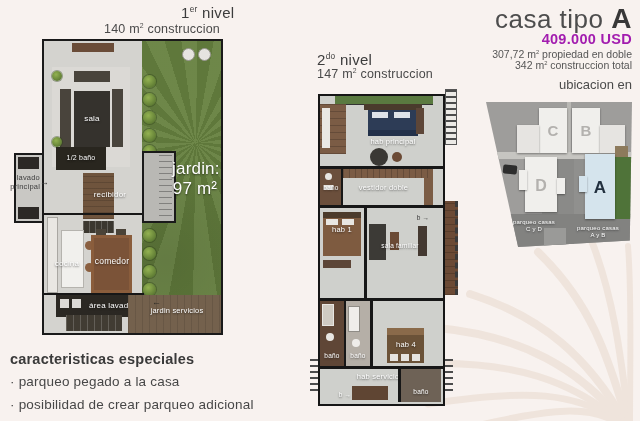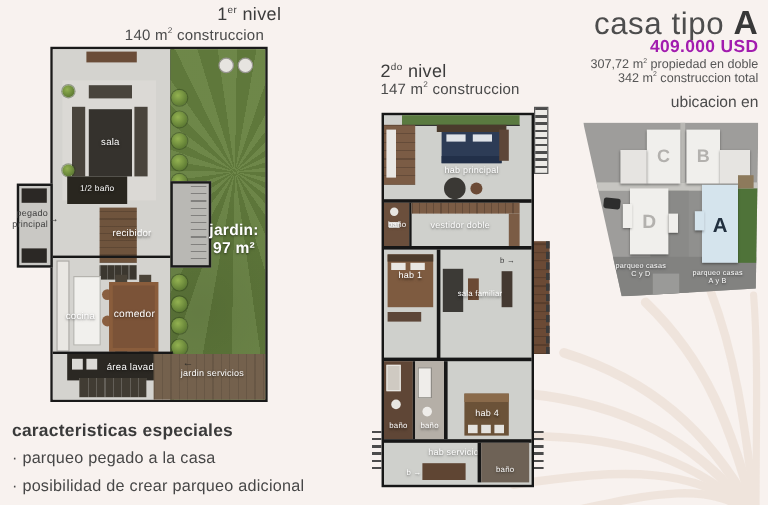--- a/index.html
+++ b/index.html
@@ -70,31 +70,31 @@
     <div class="bush" style="left:99px;top:104px;"></div>
     <div class="bush" style="left:99px;top:188px;"></div>
     <div class="bush" style="left:99px;top:206px;"></div>
     <div class="bush" style="left:99px;top:224px;"></div>
     <div class="bush" style="left:99px;top:242px;"></div>
 
     <div class="abs" style="left:98px;top:110px;width:34px;height:72px;background:#b9b8b4;border:2px solid #1a1a1a;box-sizing:border-box;">
       <div class="abs" style="right:2px;top:2px;width:13px;height:64px;background-image:repeating-linear-gradient(180deg,rgba(0,0,0,.3) 0 1px,transparent 1px 6px);"></div>
     </div>
 
-    <div class="lbl" style="left:128px;top:144px;width:46px;font-size:13px;font-weight:700;">
+    <div class="lbl" style="left:128px;top:118px;width:46px;font-size:17px;font-weight:400;">
       <span class="line">jardin:</span>
       <span class="line">97 m²</span>
     </div>
 
     <div class="abs" style="left:-30px;top:112px;width:30px;height:70px;background:#c9c8c4;border:2px solid #1a1a1a;box-sizing:border-box;">
       <div class="abs" style="left:2px;top:2px;width:21px;height:12px;background:#2b2825;"></div>
       <div class="abs" style="left:2px;bottom:2px;width:21px;height:12px;background:#2b2825;"></div>
     </div>
     <div class="lbl dk" style="left:-40px;top:133px;width:36px;font-size:7.5px;text-align:right;">
-      <span class="line">pegado</span>
+      <span class="line">lavado</span>
       <span class="line">principal</span>
     </div>
     <div class="lbl dk" style="left:-4px;top:136px;font-size:9px;">→</div>
 
     <div class="abs" style="left:12px;top:106px;width:50px;height:23px;background:#29261f;display:flex;align-items:center;justify-content:center;">
       <span class="lbl" style="position:static;font-size:7px;">1/2 baño</span>
     </div>
 
     <div class="abs" style="left:39px;top:132px;width:31px;height:46px;background:#6f543d;background-image:repeating-linear-gradient(0deg,rgba(0,0,0,.15) 0 1px,transparent 1px 6px);"></div>
     <div class="lbl" style="left:36px;top:149px;width:60px;">recibidor</div>

